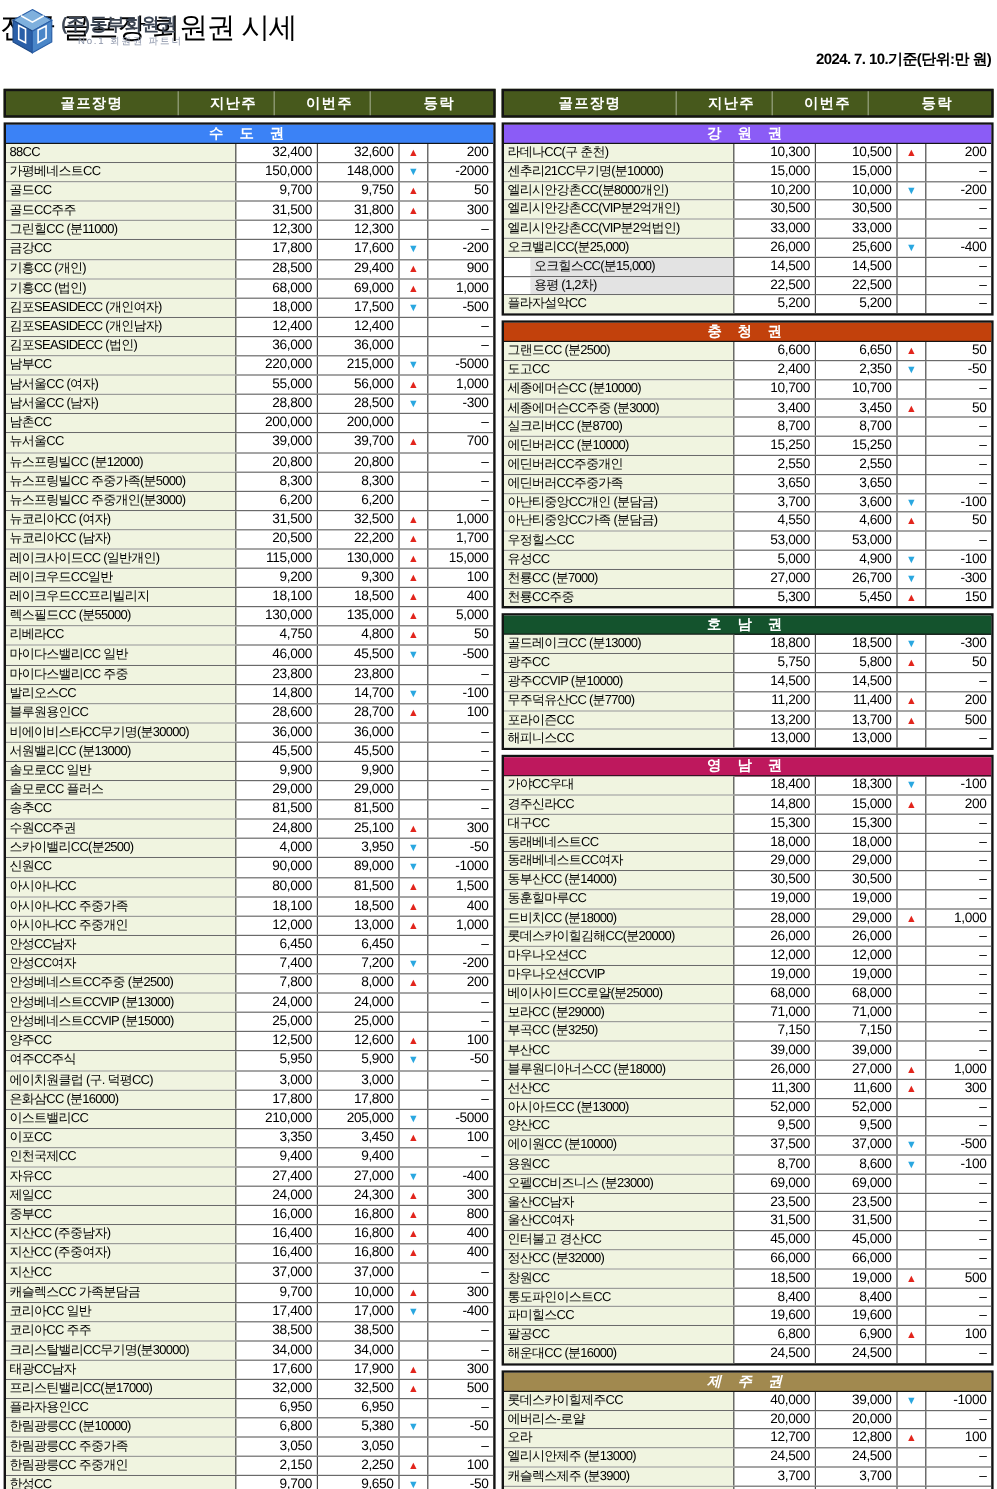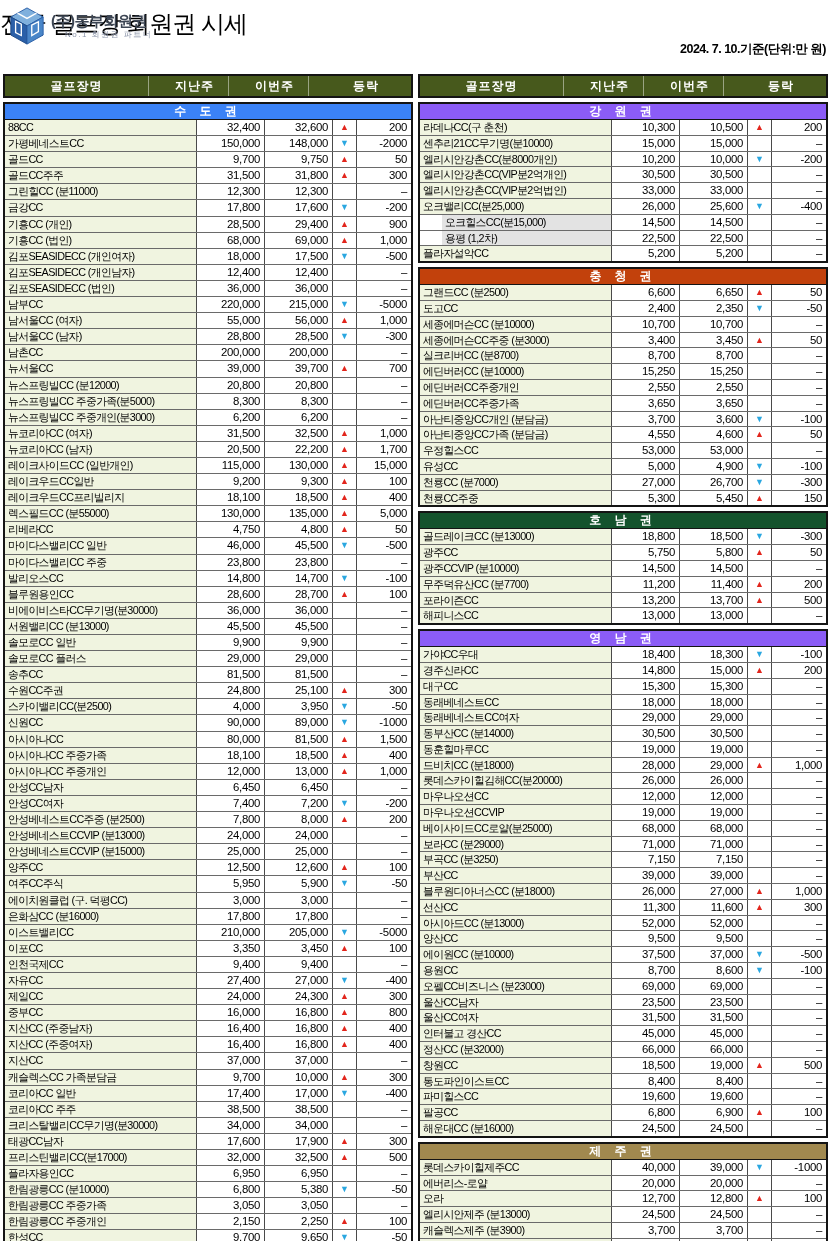--- a/index.html
+++ b/index.html
@@ -809,21 +809,21 @@
           </div>
           <div class="row">
             <div class="c name">해피니스CC</div>
             <div class="c num">13,000</div>
             <div class="c num">13,000</div>
             <div class="c arr"></div>
             <div class="c chg">–</div>
           </div>
         </div>
         <div class="table-block">
-          <div class="section-bar" style="background: #8b5cf6;">영 남 권</div>
+          <div class="section-bar" style="background: #be185d;">영 남 권</div>
           <div class="row">
             <div class="c name">가야CC우대</div>
             <div class="c num">18,400</div>
             <div class="c num">18,300</div>
             <div class="c arr down">▼</div>
             <div class="c chg">-100</div>
           </div>
           <div class="row">
             <div class="c name">경주신라CC</div>
             <div class="c num">14,800</div>
@@ -1029,21 +1029,21 @@
           </div>
           <div class="row">
             <div class="c name">해운대CC (분16000)</div>
             <div class="c num">24,500</div>
             <div class="c num">24,500</div>
             <div class="c arr"></div>
             <div class="c chg">–</div>
           </div>
         </div>
         <div class="table-block">
-          <div class="section-bar" style="background: rgb(161, 137, 79);">제 주 권</div>
+          <div class="section-bar" style="background: rgb(161, 137, 79); font-style: italic;">제 주 권</div>
           <div class="row">
             <div class="c name">롯데스카이힐제주CC</div>
             <div class="c num">40,000</div>
             <div class="c num">39,000</div>
             <div class="c arr down">▼</div>
             <div class="c chg">-1000</div>
           </div>
           <div class="row">
             <div class="c name">에버리스-로얄</div>
             <div class="c num">20,000</div>

